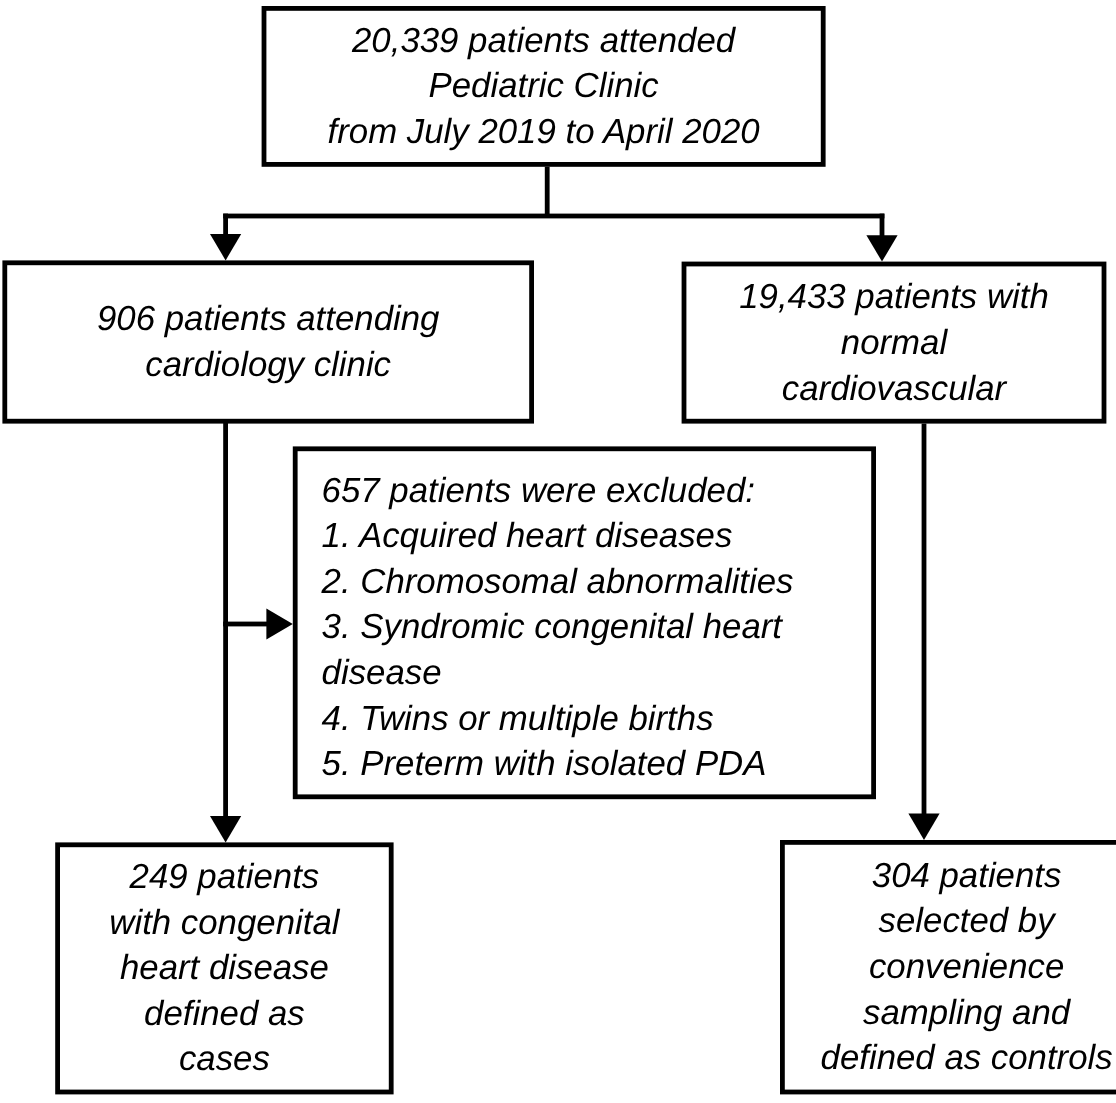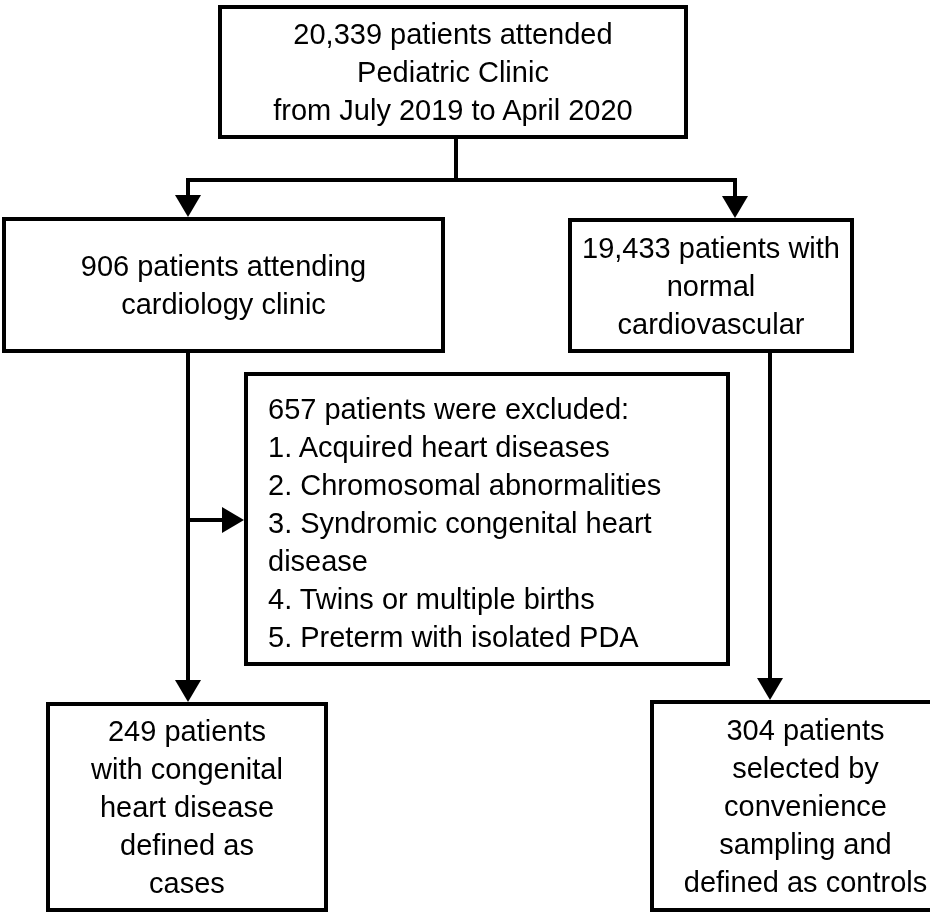--- a/index.html
+++ b/index.html
@@ -22,32 +22,33 @@
     background: #ffffff;
     display: flex;
     align-items: center;
     justify-content: center;
     font-size: 29px;
     line-height: 38px;
   }
   .box .lines {
     white-space: pre-line;
     text-align: center;
+    font-style: italic;
   }
   .box.left-align {
     align-items: flex-start;
     justify-content: flex-start;
     padding: 14px 8px 22px 20px;
   }
   .box.left-align .lines {
     text-align: left;
   }
   #box-pediatric { left: 218px; top: 5px;   width: 470px; height: 134px; }
   #box-cardiology{ left: 2px;   top: 217px; width: 443px; height: 136px; }
-  #box-normal    { left: 568px; top: 218px; width: 286px; height: 135px; }
+  #box-normal    { left: 568px; top: 218px; width: 354px; height: 135px; }
   #box-excluded  { left: 244px; top: 372px; width: 486px; height: 294px; }
   #box-cases     { left: 46px;  top: 702px; width: 282px; height: 210px; }
   #box-controls  { left: 610px; top: 700px; width: 311px; height: 212px; margin-left: 40px; }
 
   .line {
     position: absolute;
     background: #000000;
   }
   .arrow-down {
     position: absolute;

